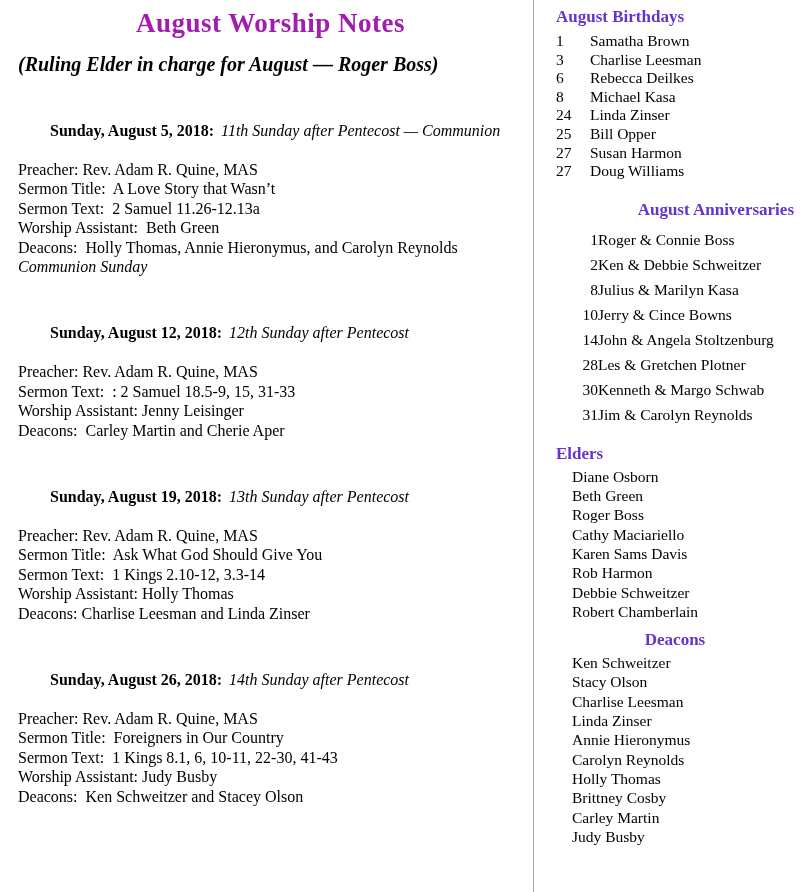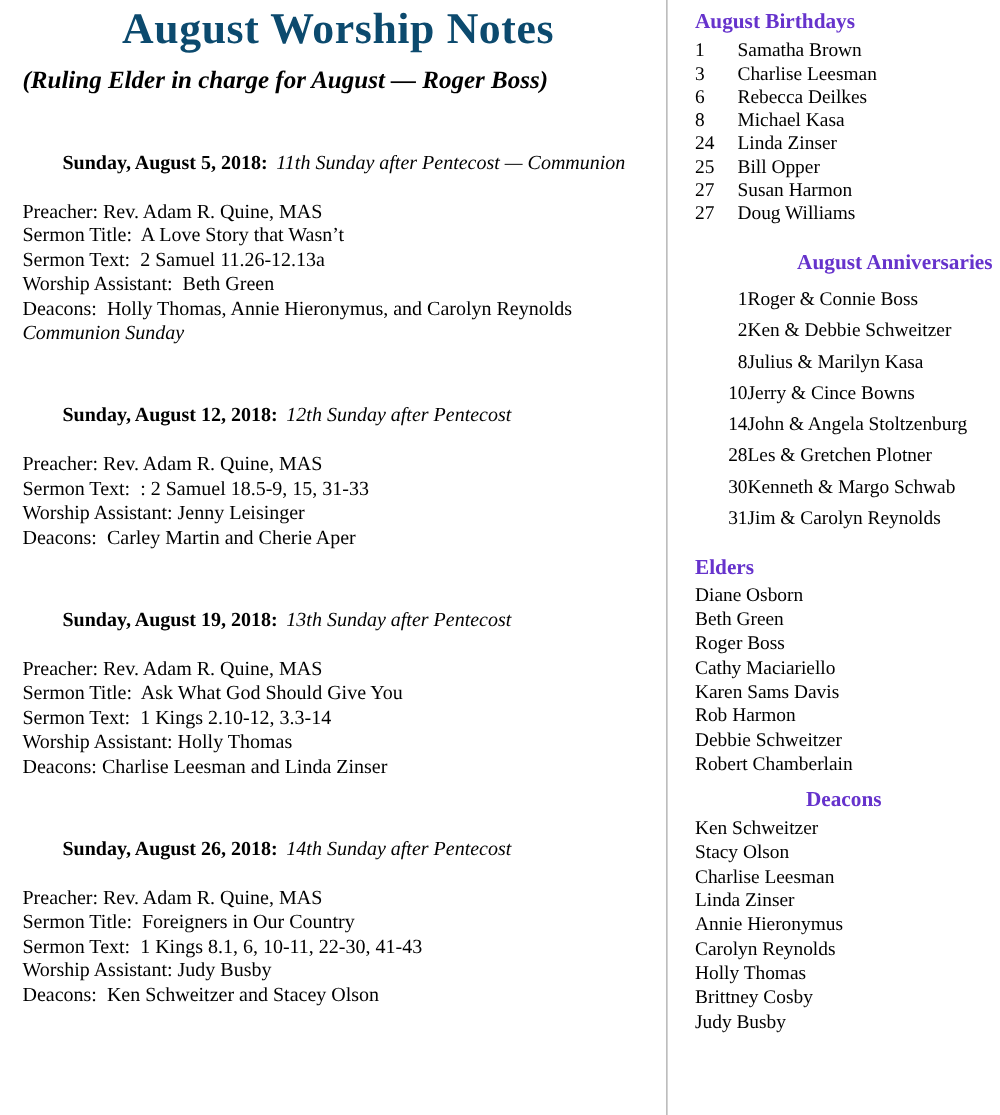--- a/index.html
+++ b/index.html
@@ -15,23 +15,23 @@
 
   .divider {
     position: absolute; left: 533px; top: 0;
     width: 1px; height: 892px; background: #a8a8a8;
   }
 
   
   .left-col { position: absolute; left: 18px; top: 6px; width: 505px; }
   .doc-title {
     text-align: center;
-    color: #0c4a6e;
+    color: #a21caf;
     font-weight: bold;
-    font-size: 35px;
+    font-size: 27px;
     line-height: 34px;
     letter-spacing: 0.5px;
   }
   .doc-subtitle {
     margin-top: 14px;
     font-size: 20px;
     font-weight: bold;
     font-style: italic;
     line-height: 20px;
   }
@@ -56,21 +56,21 @@
 
   .anniv-section { margin-top: 18px; text-align: right; }
   .anniv-section .rc-heading { padding-left: 10px; margin-bottom: 6px; }
   .anniv-row { display: flex; line-height: 25px; }
   .anniv-day { width: 42px; flex: 0 0 42px; }
 
   .elders-section { margin-top: 16px; }
   .elders-section .rc-heading { margin-bottom: 2px; }
   .deacons-section { margin-top: 8px; }
   .deacons-section .rc-heading { margin-bottom: 2px; text-align: center; }
-  .name-row { line-height: 19.3px; }
+  .name-row { line-height: 19.3px; margin-left: 16px; }
 </style>
 </head>
 <body>
 
 <div class="page">
 
   <div class="divider"></div>
 
   <div class="left-col">
 
@@ -254,20 +254,21 @@
 
           <div class="name-row">Annie Hieronymus</div>
 
           <div class="name-row">Carolyn Reynolds</div>
 
           <div class="name-row">Holly Thomas</div>
 
           <div class="name-row">Brittney Cosby</div>
 
 
+          <div class="name-row">Carley Martin</div>
 
           <div class="name-row">Judy Busby</div>
         </div>
     </section>
 
   </div>
 
 </div>
 
 </body></html>

